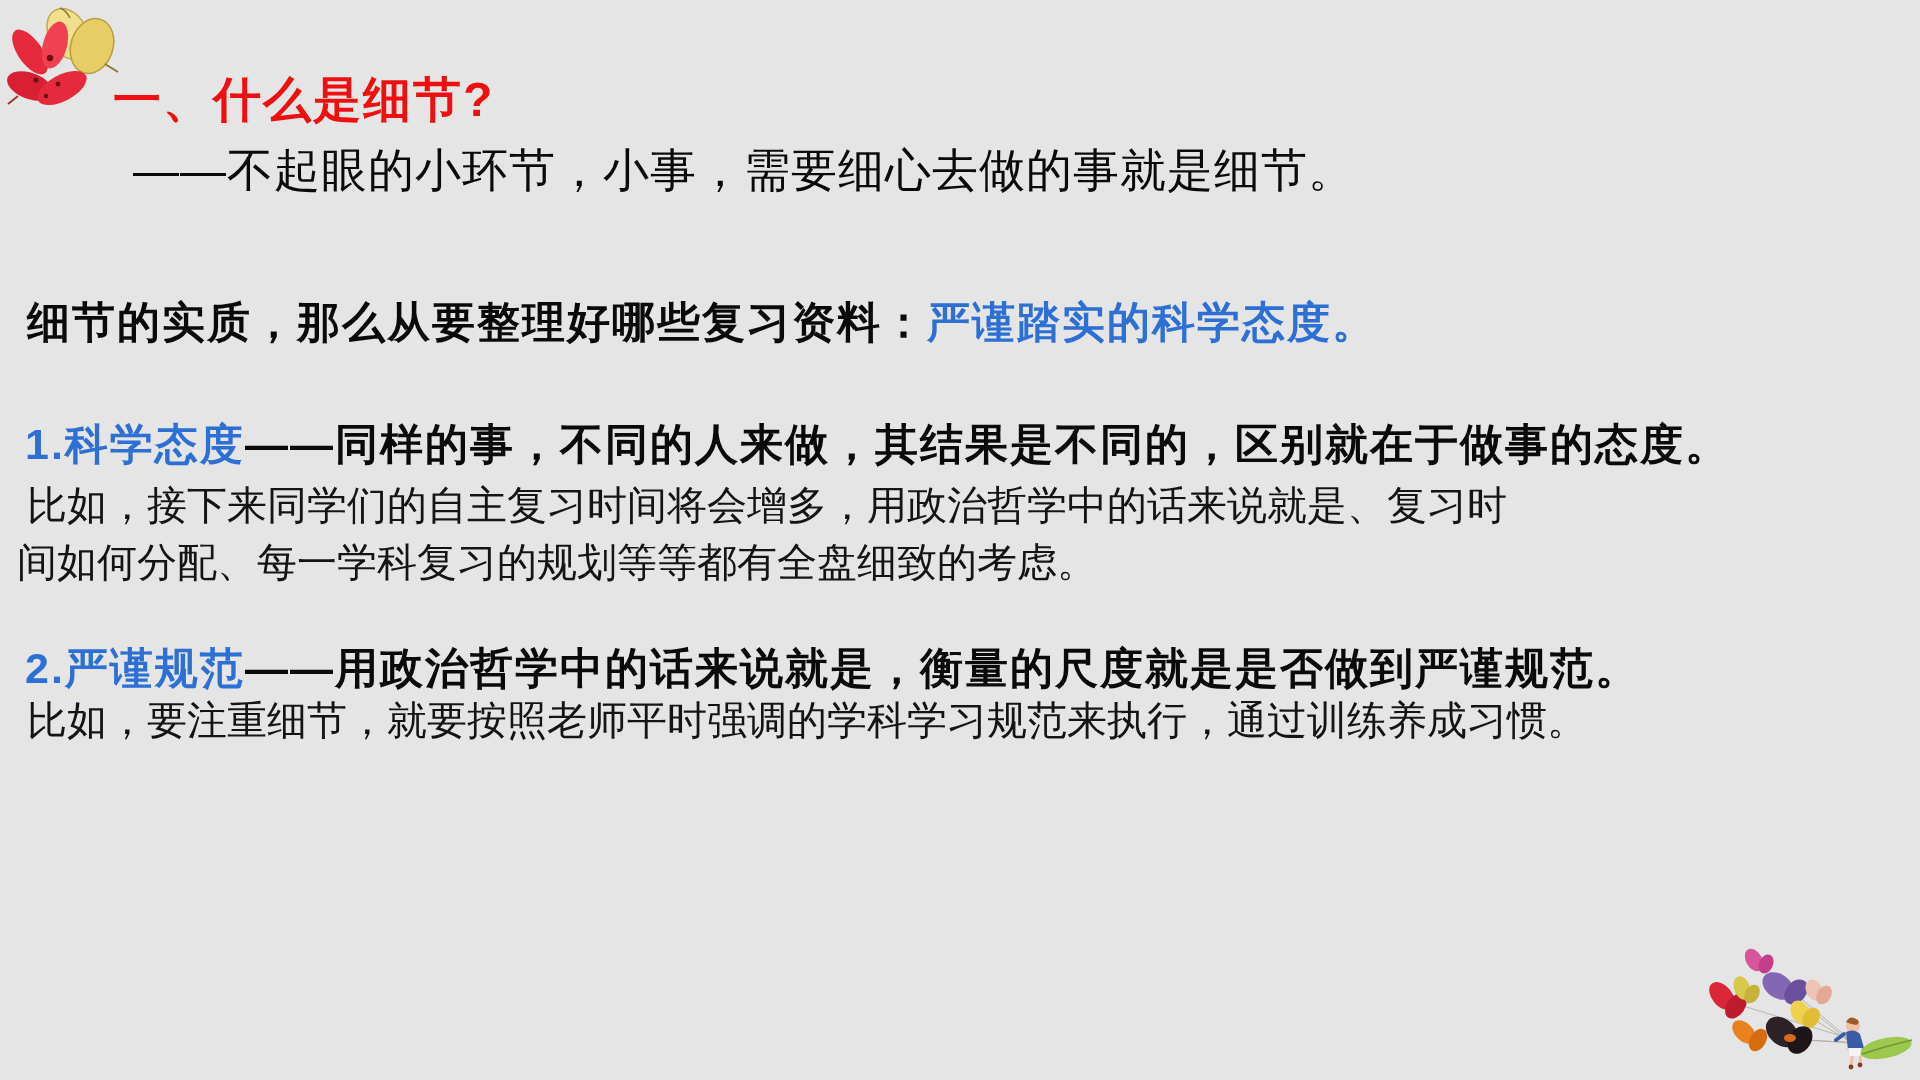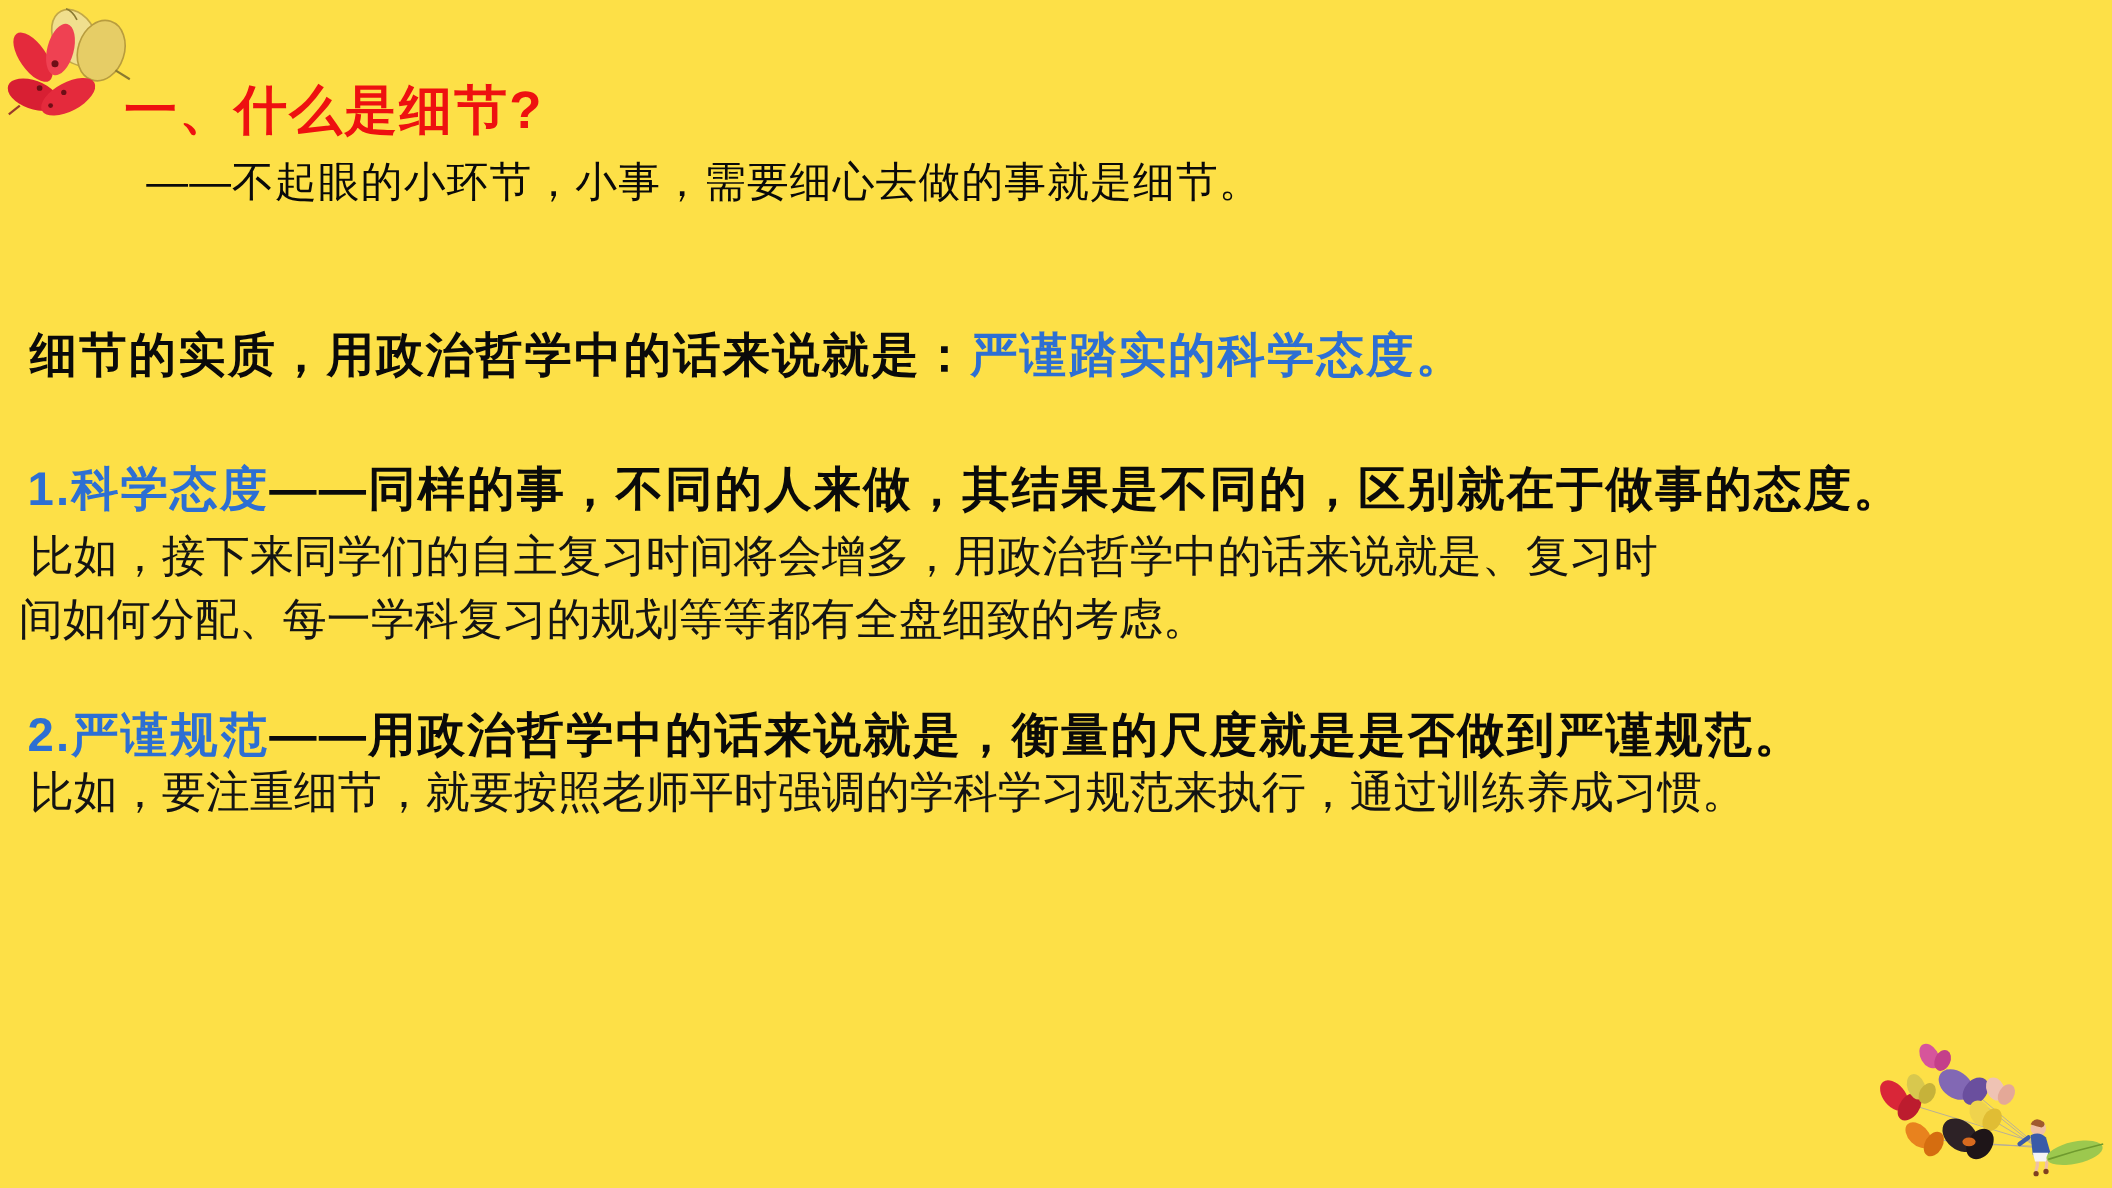--- a/index.html
+++ b/index.html
@@ -1,34 +1,34 @@
 <!DOCTYPE html>
 <html><head>
 <meta charset="utf-8">
 <style>
   html,body { margin:0; padding:0; }
   body { background:#ffffff; }
   .slide {
     position:relative;
     width:1920px; height:1080px;
-    background:#fde047;
+    background:#e5e5e5;
     overflow:hidden;
     font-family:"Liberation Sans", sans-serif;
   }
   .abs { position:absolute; white-space:nowrap; }
 
   .title {
     left:113px; top:68px;
     font-size:48px; font-weight:bold;
     color:#ee1010;
     letter-spacing:2px;
   }
   .subtitle {
     left:133px; top:140px;
-    font-size:38px; font-weight:400;
+    font-size:46px; font-weight:400;
     color:#0a0a0a;
     letter-spacing:1px;
   }
   .thesis {
     left:27px; top:294px;
     font-size:43px; font-weight:bold;
     color:#0a0a0a;
     letter-spacing:2px;
   }
   .blue { color:#2d6fd3; }
@@ -77,21 +77,21 @@
       <circle cx="46" cy="96" r="2.2" fill="#6e0e16"></circle>
       <path d="M18 96 L8 104" stroke="#9a3a2a" stroke-width="2" fill="none"></path>
     </g>
   </svg>
 
   <div class="abs title">一、什么是细节?</div>
 
   <div class="abs subtitle">——不起眼的小环节，小事，需要细心去做的事就是细节。</div>
 
   <div class="abs thesis">
-    <span>细节的实质，用政治哲学中的话来说就是：</span><span class="blue">严谨踏实的科学态度。</span>
+    <span>细节的实质，那么从要整理好哪些复习资料：</span><span class="blue">严谨踏实的科学态度。</span>
   </div>
 
   <div class="abs pt-heading pt1-heading">
     <span class="blue">1.科学态度</span><span>——同样的事，不同的人来做，其结果是不同的，区别就在于做事的态度。</span>
   </div>
 
   <div class="abs body-serif pt1-body1">比如，接下来同学们的自主复习时间将会增多，用政治哲学中的话来说就是、复习时</div>
   <div class="abs body-serif pt1-body2">间如何分配、每一学科复习的规划等等都有全盘细致的考虑。</div>
 
   <div class="abs pt-heading pt2-heading">

